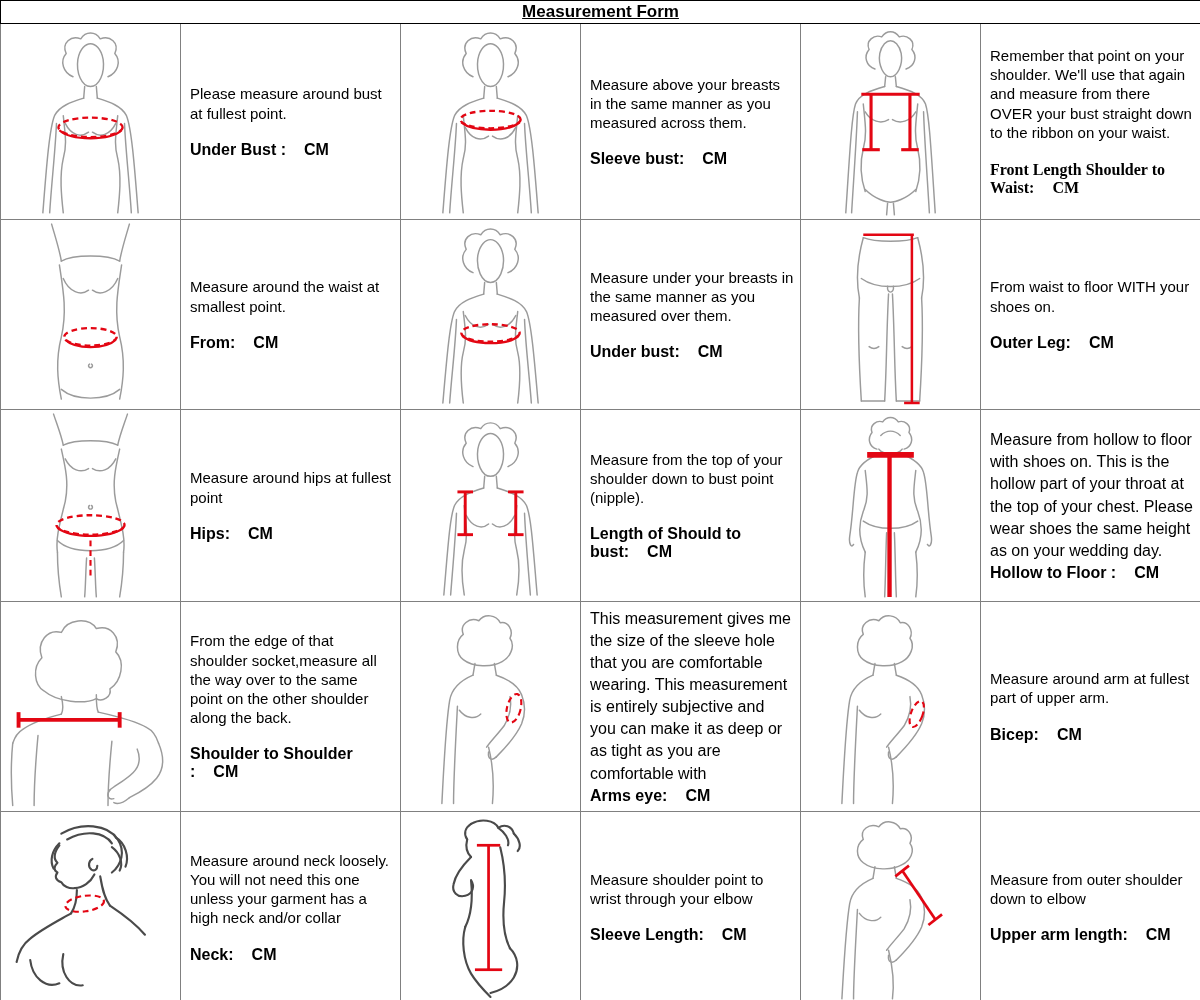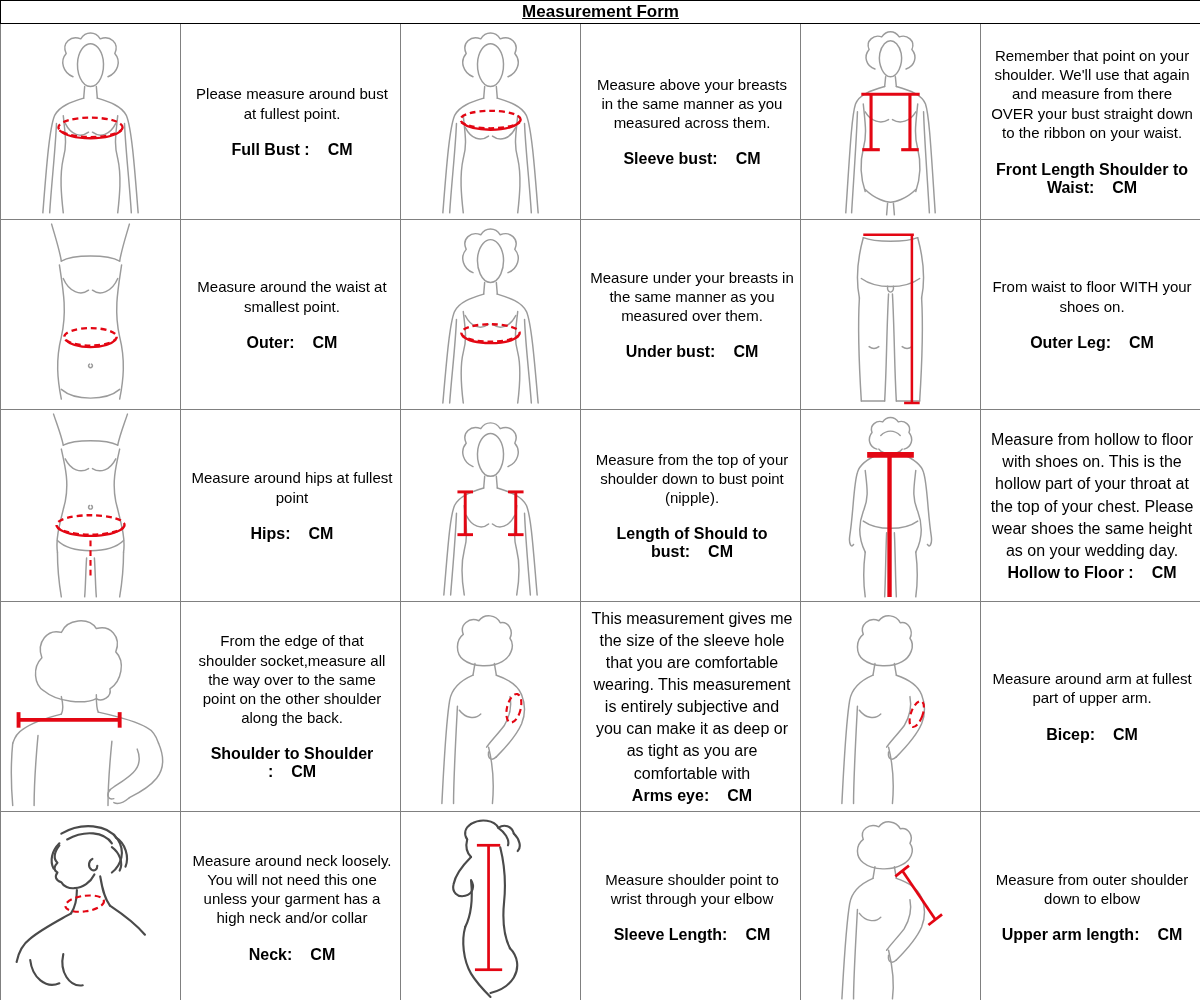--- a/index.html
+++ b/index.html
@@ -8,25 +8,25 @@
     --grid:#808080;
   }
   *{box-sizing:border-box;}
   html,body{margin:0;padding:0;background:#fff;}
   body{font-family:"Liberation Sans", sans-serif; color:#000; width:1200px;}
   table.form{width:1200px;height:1000px;border-collapse:collapse;table-layout:fixed;border:1px solid #000;}
   td{border:1px solid var(--grid);padding:0;vertical-align:middle;overflow:hidden;background:#fff;}
   td.title-cell{border:1px solid #000;height:22px;text-align:center;font-weight:bold;font-size:17px;padding:1px 0;vertical-align:middle;text-decoration:underline;}
   td.fig-cell{padding:2px;}
   td.fig-cell svg{display:block;width:100%;height:100%;}
-  td.txt-cell{padding:6px 6px 6px 9px;text-align:center;}
+  td.txt-cell{padding:6px 6px 6px 9px;}
   .desc{font-size:15px;line-height:1.28;}
   .label{font-weight:bold;font-size:16px;margin-top:18px;}
   .label .unit{margin-left:18px;}
-  .tight .label{margin-top:19px;}
+  .tight .label{margin-top:19px;font-family:Liberation Serif, serif;}
   .small .desc{font-size:16px;line-height:1.38;}
   .small .label{margin-top:2px;}
   
   .sk{stroke:var(--sketch);fill:none;stroke-width:1.5;stroke-linecap:round;stroke-linejoin:round;}
   .skb{stroke:#4a4a4a;fill:none;stroke-width:2.2;stroke-linecap:round;stroke-linejoin:round;}
   .rs{stroke:var(--red);fill:none;stroke-linecap:butt;}
   .rd{stroke:var(--red);fill:none;stroke-dasharray:6 4;stroke-linecap:butt;}
 </style>
 </head>
 <body>
@@ -57,21 +57,21 @@
         <path class="sk" d="M125,100 C126,126 130,160 132,192"></path>
         <path class="sk" d="M62,92 C64,112 66,122 62,136 C58,154 60,174 62,192"></path>
         <path class="sk" d="M118,92 C116,112 114,122 118,136 C122,154 120,174 118,192"></path>
         <path class="sk" d="M64,100 C70,112 80,115 88,109 M92,109 C100,115 110,112 116,100"></path>
         <ellipse class="rd" cx="90" cy="104" rx="33" ry="10" stroke-width="2.4"></ellipse>
         <path class="rs" d="M58,107 C70,118 110,118 122,107" stroke-width="2.4"></path>
       </svg>
     </td>
     <td class="txt-cell">
       <div class="desc">Please measure around bust at fullest point.</div>
-      <div class="label"><span>Full Bust :</span><span class="unit">CM</span></div>
+      <div class="label"><span>Under Bust :</span><span class="unit">CM</span></div>
     </td>
     <td class="fig-cell">
       <svg viewBox="0 0 180 196">
         <path class="sk" d="M72,52 C62,48 58,36 65,28 C60,17 70,9 80,13 C85,5 95,5 100,13 C110,9 120,17 115,28 C122,36 118,48 108,52"></path>
         <path class="sk" d="M77,34 C75,48 81,62 90,62 C99,62 105,48 103,34 C101,23 95,18 90,18 C85,18 79,23 77,34"></path>
         <path class="sk" d="M84,62 L83,74 M96,62 L97,74"></path>
         <path class="sk" d="M83,74 C70,78 58,82 53,92 C48,104 45,140 41,192"></path>
         <path class="sk" d="M55,100 C54,126 50,160 48,192"></path>
         <path class="sk" d="M97,74 C110,78 122,82 127,92 C132,104 135,140 139,192"></path>
         <path class="sk" d="M125,100 C126,126 130,160 132,192"></path>
@@ -123,21 +123,21 @@
         <path class="sk" d="M122,44 C118,70 114,92 120,118 C126,142 124,162 120,182"></path>
         <path class="sk" d="M62,58 C68,72 80,76 88,70 M92,70 C100,76 112,72 118,58"></path>
         <path class="sk" d="M60,172 C74,184 106,184 120,172"></path>
         <path class="sk" d="M89,146 a2,2 0 1 0 2,0"></path>
         <ellipse class="rd" cx="90" cy="118" rx="27" ry="9" stroke-width="2.4"></ellipse>
         <path class="rs" d="M64,121 C74,131 106,131 116,121" stroke-width="2.4"></path>
       </svg>
     </td>
     <td class="txt-cell">
       <div class="desc">Measure around the waist at smallest point.</div>
-      <div class="label"><span>Outer:</span><span class="unit">CM</span></div>
+      <div class="label"><span>From:</span><span class="unit">CM</span></div>
     </td>
     <td class="fig-cell">
       <svg viewBox="0 0 180 190">
         <path class="sk" d="M72,52 C62,48 58,36 65,28 C60,17 70,9 80,13 C85,5 95,5 100,13 C110,9 120,17 115,28 C122,36 118,48 108,52"></path>
         <path class="sk" d="M77,34 C75,48 81,62 90,62 C99,62 105,48 103,34 C101,23 95,18 90,18 C85,18 79,23 77,34"></path>
         <path class="sk" d="M84,62 L83,74 M96,62 L97,74"></path>
         <path class="sk" d="M83,74 C70,78 58,82 53,92 C48,104 45,140 41,186"></path>
         <path class="sk" d="M55,100 C54,126 50,158 48,186"></path>
         <path class="sk" d="M97,74 C110,78 122,82 127,92 C132,104 135,140 139,186"></path>
         <path class="sk" d="M125,100 C126,126 130,158 132,186"></path>

